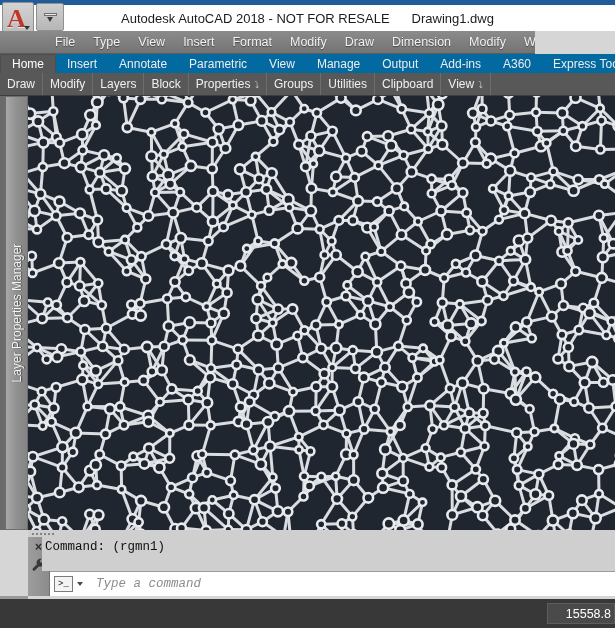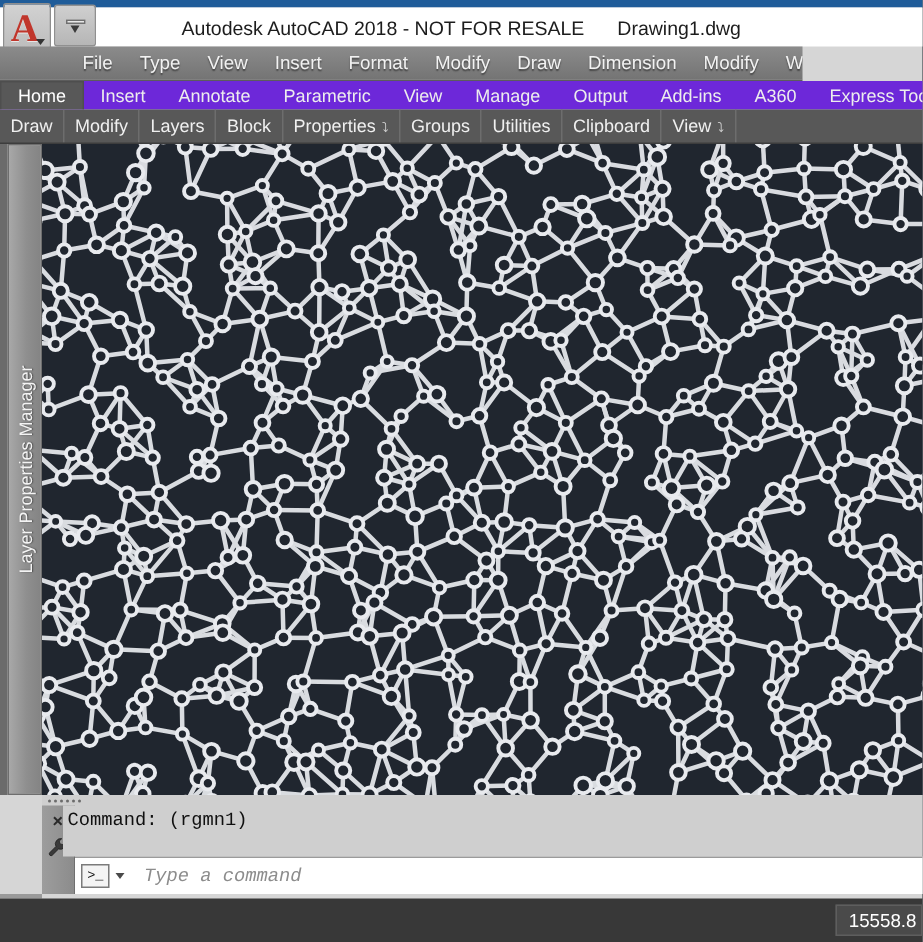--- a/index.html
+++ b/index.html
@@ -68,21 +68,21 @@
     padding-left:46px;box-sizing:border-box;overflow:hidden;
   }
   .menu-item{
     color:#f2f2f2;font-size:12.5px;padding:2px 9px;white-space:nowrap;cursor:default;
     text-shadow:0 1px 1px rgba(0,0,0,.45);
   }
 
   
   .ribbon-tabs{
     position:absolute;left:0;top:54px;width:615px;height:19px;
-    background:#6d28d9;display:flex;align-items:stretch;overflow:hidden;
+    background:#0369a1;display:flex;align-items:stretch;overflow:hidden;
   }
   .rtab{
     color:#ededed;font-size:12px;padding:1px 11px;white-space:nowrap;
     display:flex;align-items:center;cursor:default;
   }
   .rtab.active{
     background:#585858;color:#ffffff;
     border-left:1px solid #4e4e4e;border-right:1px solid #4e4e4e;border-top:1px solid #4e4e4e;
   }
 
@@ -166,21 +166,21 @@
   .cmd-placeholder{
     font-family:"Liberation Mono", monospace;font-size:12.5px;color:#8c8c8c;
     font-style:italic;margin-left:10px;white-space:nowrap;
   }
 
   
   .statusbar{
     position:absolute;left:0;top:599px;width:615px;height:29px;background:#383838;
   }
   .coord-box{
-    position:absolute;right:0;top:603px;width:58px;height:21px;
+    position:absolute;right:0;top:603px;width:68px;height:21px;
     background:#4a4a4a;border:1px solid #5e5e5e;box-sizing:border-box;
     display:flex;align-items:center;justify-content:flex-end;padding-right:3px;
     color:#ffffff;font-size:12.5px;white-space:nowrap;overflow:hidden;
   }
   .status-left-strip{
     position:absolute;left:0;top:596px;width:28px;height:3px;background:#9a9a9a;
   }
 </style>
 </head>
 <body>

